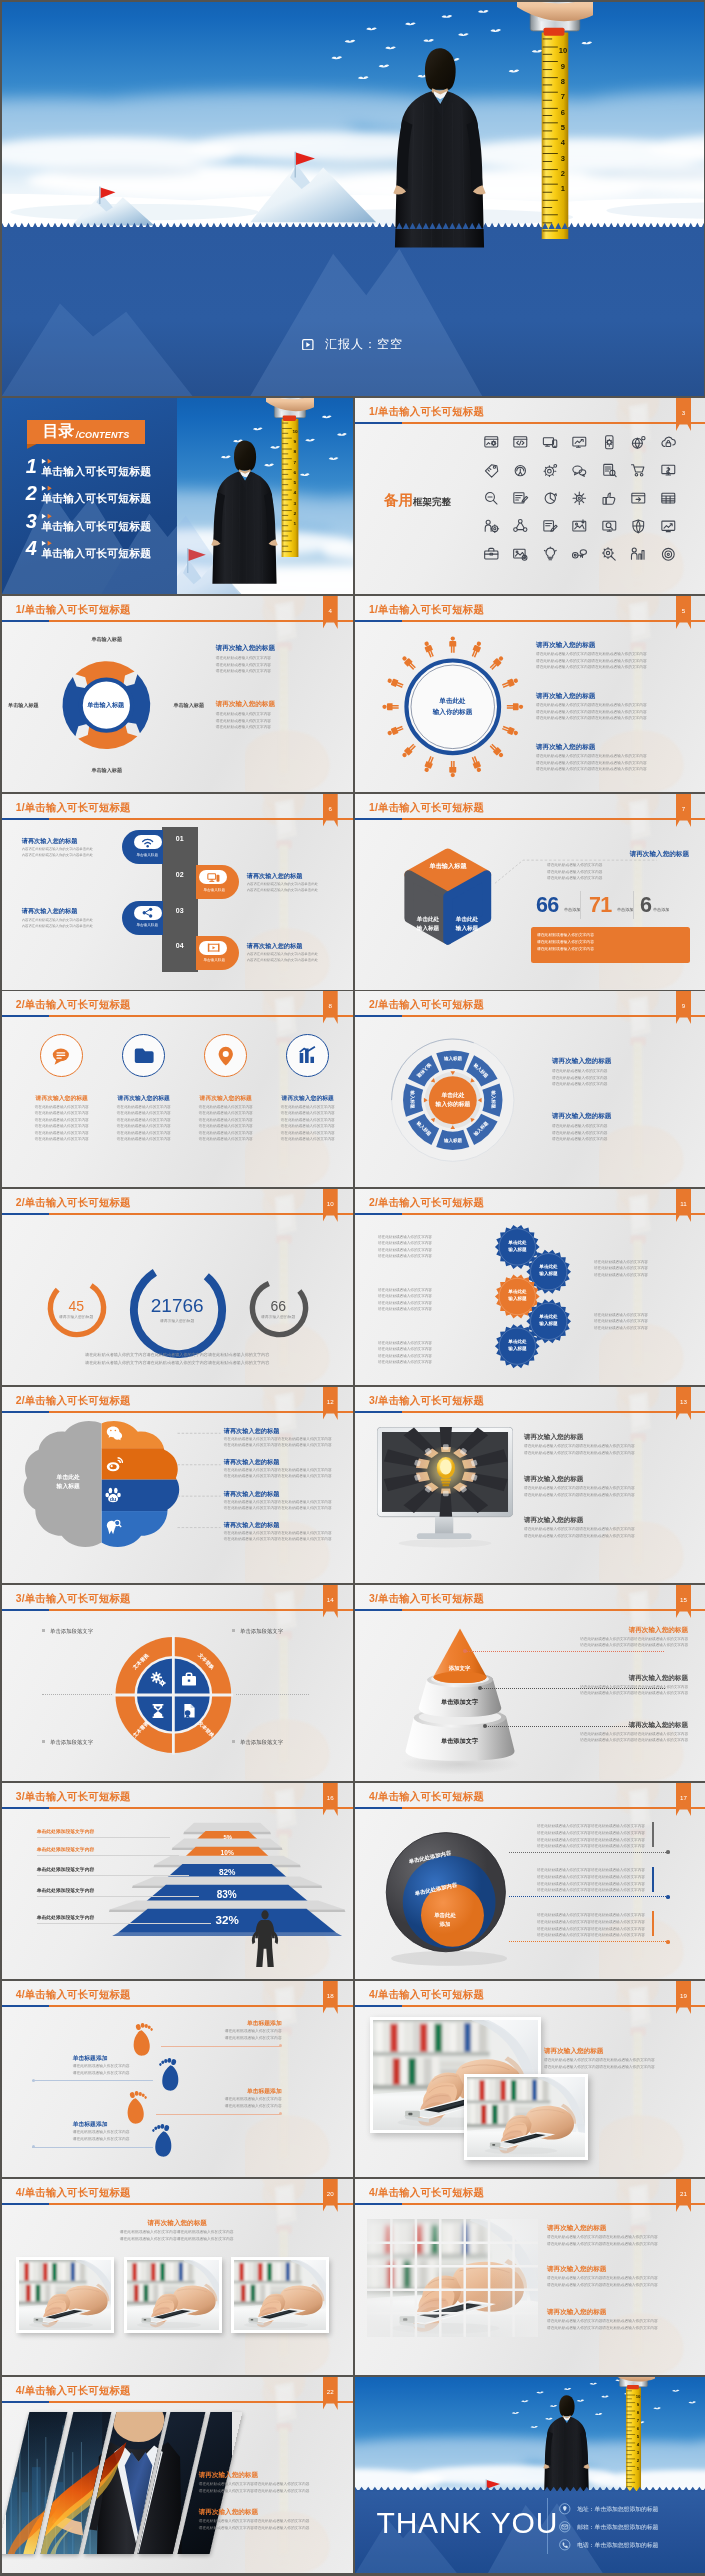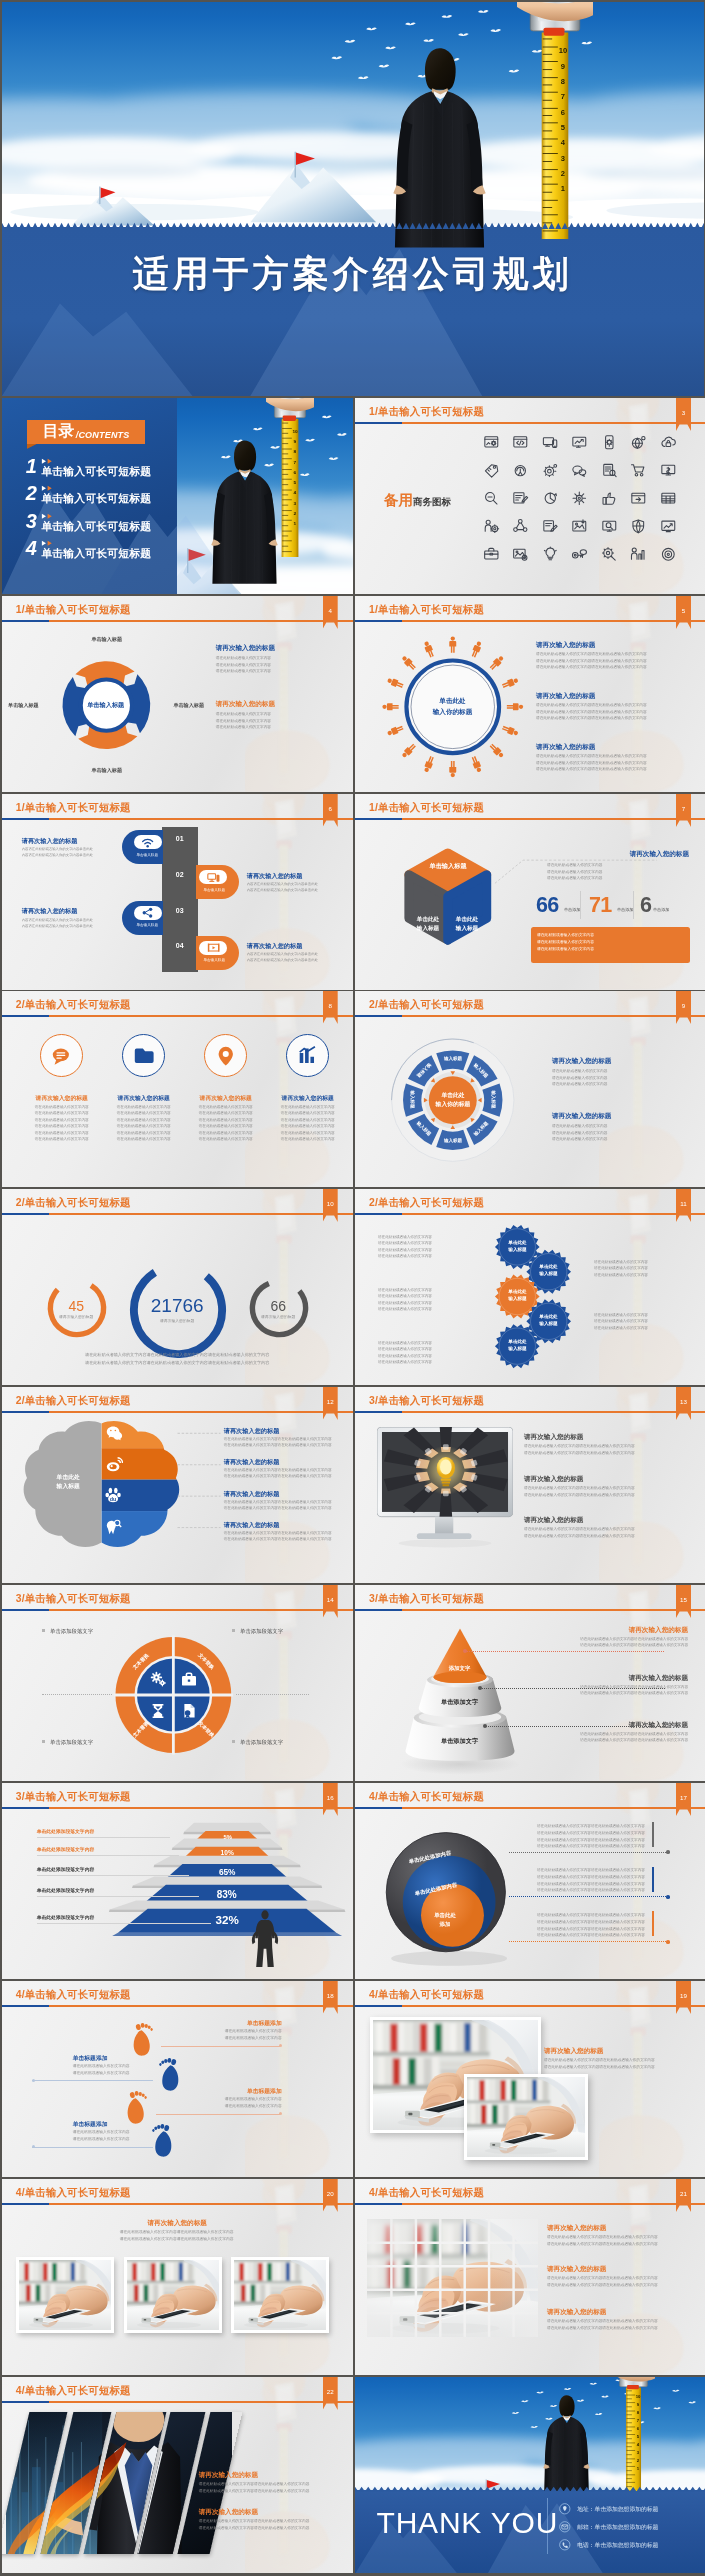--- a/index.html
+++ b/index.html
@@ -274,21 +274,27 @@
   <div class="banner"></div>
   <div class="zig">
         <svg class="abs" style="left:0;top:0;width:100%;height:8.3px" viewBox="0 0 848 10" preserveAspectRatio="none">
           <path d="M0 10 L0 2 L4 10 L8 2 L12 10 L16 2 L20 10 L24 2 L28 10 L32 2 L36 10 L40 2 L44 10 L48 2 L52 10 L56 2 L60 10 L64 2 L68 10 L72 2 L76 10 L80 2 L84 10 L88 2 L92 10 L96 2 L100 10 L104 2 L108 10 L112 2 L116 10 L120 2 L124 10 L128 2 L132 10 L136 2 L140 10 L144 2 L148 10 L152 2 L156 10 L160 2 L164 10 L168 2 L172 10 L176 2 L180 10 L184 2 L188 10 L192 2 L196 10 L200 2 L204 10 L208 2 L212 10 L216 2 L220 10 L224 2 L228 10 L232 2 L236 10 L240 2 L244 10 L248 2 L252 10 L256 2 L260 10 L264 2 L268 10 L272 2 L276 10 L280 2 L284 10 L288 2 L292 10 L296 2 L300 10 L304 2 L308 10 L312 2 L316 10 L320 2 L324 10 L328 2 L332 10 L336 2 L340 10 L344 2 L348 10 L352 2 L356 10 L360 2 L364 10 L368 2 L372 10 L376 2 L380 10 L384 2 L388 10 L392 2 L396 10 L400 2 L404 10 L408 2 L412 10 L416 2 L420 10 L424 2 L428 10 L432 2 L436 10 L440 2 L444 10 L448 2 L452 10 L456 2 L460 10 L464 2 L468 10 L472 2 L476 10 L480 2 L484 10 L488 2 L492 10 L496 2 L500 10 L504 2 L508 10 L512 2 L516 10 L520 2 L524 10 L528 2 L532 10 L536 2 L540 10 L544 2 L548 10 L552 2 L556 10 L560 2 L564 10 L568 2 L572 10 L576 2 L580 10 L584 2 L588 10 L592 2 L596 10 L600 2 L604 10 L608 2 L612 10 L616 2 L620 10 L624 2 L628 10 L632 2 L636 10 L640 2 L644 10 L648 2 L652 10 L656 2 L660 10 L664 2 L668 10 L672 2 L676 10 L680 2 L684 10 L688 2 L692 10 L696 2 L700 10 L704 2 L708 10 L712 2 L716 10 L720 2 L724 10 L728 2 L732 10 L736 2 L740 10 L744 2 L748 10 L752 2 L756 10 L760 2 L764 10 L768 2 L772 10 L776 2 L780 10 L784 2 L788 10 L792 2 L796 10 L800 2 L804 10 L808 2 L812 10 L816 2 L820 10 L824 2 L828 10 L832 2 L836 10 L840 2 L844 10 L848 2 L852 10 L856 2 L856 10Z" fill="#2b5aa0"></path>
         </svg>
       </div>
   <svg class="abs" style="left:0;top:227px;width:702px;height:167px;z-index:1;opacity:.22" viewBox="0 0 848 202" preserveAspectRatio="none">
     <path d="M300 202 L400 30 L440 80 L480 24 L580 202Z" fill="#7fa4d8"></path>
     <path d="M0 202 L70 90 L110 130 L150 100 L230 202Z" fill="#6d97d2"></path>
   </svg>
-  <div class="t-main">适用于方案介绍公司规划</div>
+  <div class="t-pres">
+    <svg class="pico" width="11.6" height="11.6" viewBox="0 0 14 14">
+      <rect x="0.8" y="0.8" width="12.4" height="12.4" rx="1.6" fill="none" stroke="#ffffff" stroke-width="1.5"></rect>
+      <path d="M5.2 4 L10 7 L5.2 10Z" fill="#ffffff"></path>
+        </svg>
+    <span>汇报人：空空</span>
+  </div>
 </div>
 
 <div class="slide" id="s2">
   <div class="toc-bg"></div>
   <svg style="position:absolute;left:0;top:0;width:351px;height:196px;opacity:.22;z-index:1" viewBox="0 0 424 237" preserveAspectRatio="none">
     <path d="M0 237 L58 112 L84 150 L108 120 L180 237Z" fill="#9ec3ee"></path>
     <path d="M120 237 L178 140 L200 168 L222 142 L286 237Z" fill="#8fb7e8"></path>
   </svg>
   <div class="toc-photo">
     <svg class="abs" style="left:0;top:0;width:176px;height:196px" viewBox="340 -6 232 244" preserveAspectRatio="none">
@@ -781,21 +787,21 @@
       <svg class="abs" style="left:275px;top:148px;width:16.6px;height:16.6px" viewBox="0 0 18 18" fill="none" stroke="#414650" stroke-width="1.15" stroke-linecap="round" stroke-linejoin="round">
         <circle cx="4.6" cy="4.4" r="2.2"></circle>
         <path d="M1.6 14.4v-3.8a3 3 0 016 0v3.8"></path>
         <path d="M9.6 14.4V8.6h2.2v5.8M13 14.4V5h2.2v9.4"></path>
       </svg>
       <svg class="abs" style="left:305px;top:148px;width:16.6px;height:16.6px" viewBox="0 0 18 18" fill="none" stroke="#414650" stroke-width="1.15" stroke-linecap="round" stroke-linejoin="round">
         <circle cx="9" cy="9" r="6.4"></circle>
         <circle cx="9" cy="9" r="3.6"></circle>
         <circle cx="9" cy="9" r="1.2"></circle>
       </svg>
-      <div class="abs" style="left:29px;top:93px;white-space:nowrap"><b style="color:#e8782d;font-size:14.5px;font-weight:bold;letter-spacing:0px">备用</b><span style="color:#3d3d3d;font-size:9.5px;font-weight:bold">商务图标</span></div>
+      <div class="abs" style="left:29px;top:93px;white-space:nowrap"><b style="color:#e8782d;font-size:14.5px;font-weight:bold;letter-spacing:0px">备用</b><span style="color:#3d3d3d;font-size:9.5px;font-weight:bold">框架完整</span></div>
 </div>
 
 <div class="slide" style="left:1.7px;top:596px;width:351px;height:196px">
   <div class="sl-body"></div>
   <svg class="wm" viewBox="0 0 110 237" preserveAspectRatio="none">
  <defs>
           <filter id="wmbu8" x="-30%" y="-20%" width="160%" height="140%">
             <feGaussianBlur stdDeviation="1.6"></feGaussianBlur>
           </filter>
         </defs>
@@ -2244,21 +2250,21 @@
         <polygon points="158,124 386,124 387,127 157,127" fill="#c0c0c0"></polygon>
         <polygon points="198,123 346,123 376,148 168,148" fill="#1d4f9c"></polygon>
         <polygon points="168,148 376,148 383,152 161,152" fill="#1d4f9c" opacity=".75"></polygon>
         <polygon points="162,142 382,142 414,153 130,153" fill="#d9d9d9"></polygon>
         <polygon points="130,153 414,153 415,156 129,156" fill="#c0c0c0"></polygon>
         <polygon points="176,152 368,152 404,181 140,181" fill="#1d4f9c"></polygon>
         <polygon points="140,181 404,181 411,185 133,185" fill="#1d4f9c" opacity=".75"></polygon>
       </svg>
       <div class="abs" style="left:191px;top:51px;width:70px;text-align:center;color:#fff;font-size:5.8px;font-weight:bold">5%</div>
       <div class="abs" style="left:179px;top:66px;width:93px;text-align:center;color:#fff;font-size:6.6px;font-weight:bold">10%</div>
-      <div class="abs" style="left:161px;top:84px;width:129px;text-align:center;color:#fff;font-size:8.3px;font-weight:bold">65%</div>
+      <div class="abs" style="left:161px;top:84px;width:129px;text-align:center;color:#fff;font-size:8.3px;font-weight:bold">82%</div>
       <div class="abs" style="left:139px;top:106px;width:172px;text-align:center;color:#fff;font-size:10px;font-weight:bold">83%</div>
       <div class="abs" style="left:116px;top:130px;width:219px;text-align:center;color:#fff;font-size:11.6px;font-weight:bold">32%</div>
       <div class="abs" style="left:35px;top:45px;color:#e8782d;font-size:4.8px;font-weight:bold">单击此处添加段落文字内容</div>
       <div class="abs" style="left:35px;top:54px;width:133px;border-top:0.8px solid #d3d3d3"></div>
       <div class="abs" style="left:35px;top:63px;color:#e8782d;font-size:4.8px;font-weight:bold">单击此处添加段落文字内容</div>
       <div class="abs" style="left:35px;top:72px;width:142px;border-top:0.8px solid #d3d3d3"></div>
       <div class="abs" style="left:35px;top:83px;color:#3b3b3b;font-size:4.8px;font-weight:bold">单击此处添加段落文字内容</div>
       <div class="abs" style="left:35px;top:92px;width:152px;border-top:0.8px solid #d3d3d3"></div>
       <div class="abs" style="left:35px;top:104px;color:#3b3b3b;font-size:4.8px;font-weight:bold">单击此处添加段落文字内容</div>
       <div class="abs" style="left:35px;top:113px;width:162px;border-top:0.8px solid #d3d3d3"></div>

